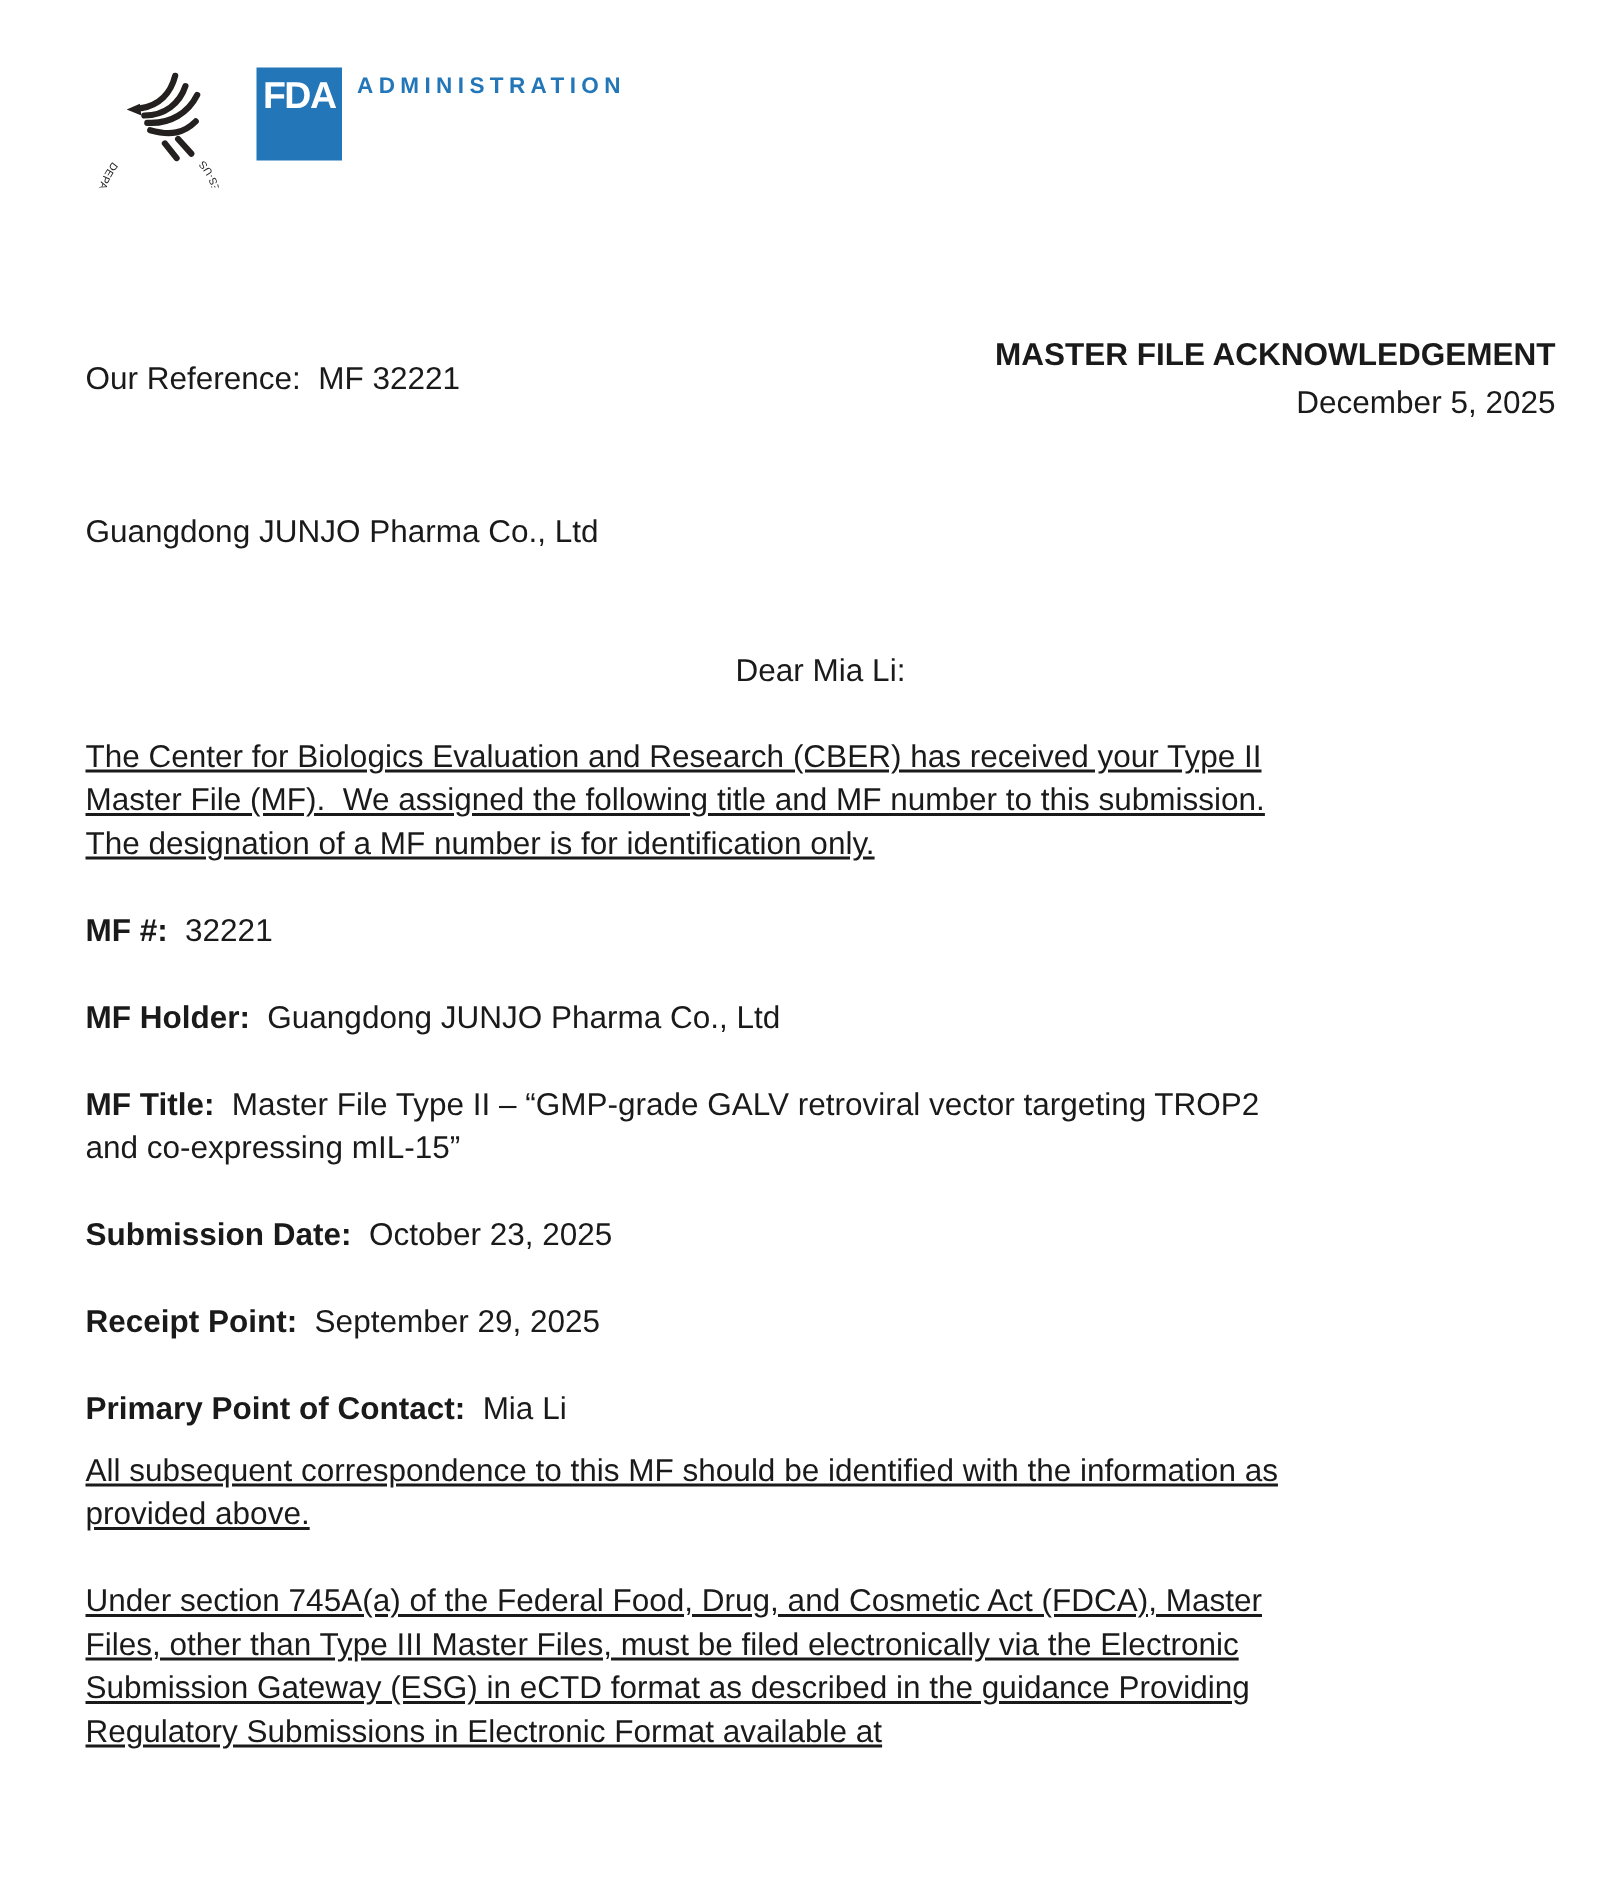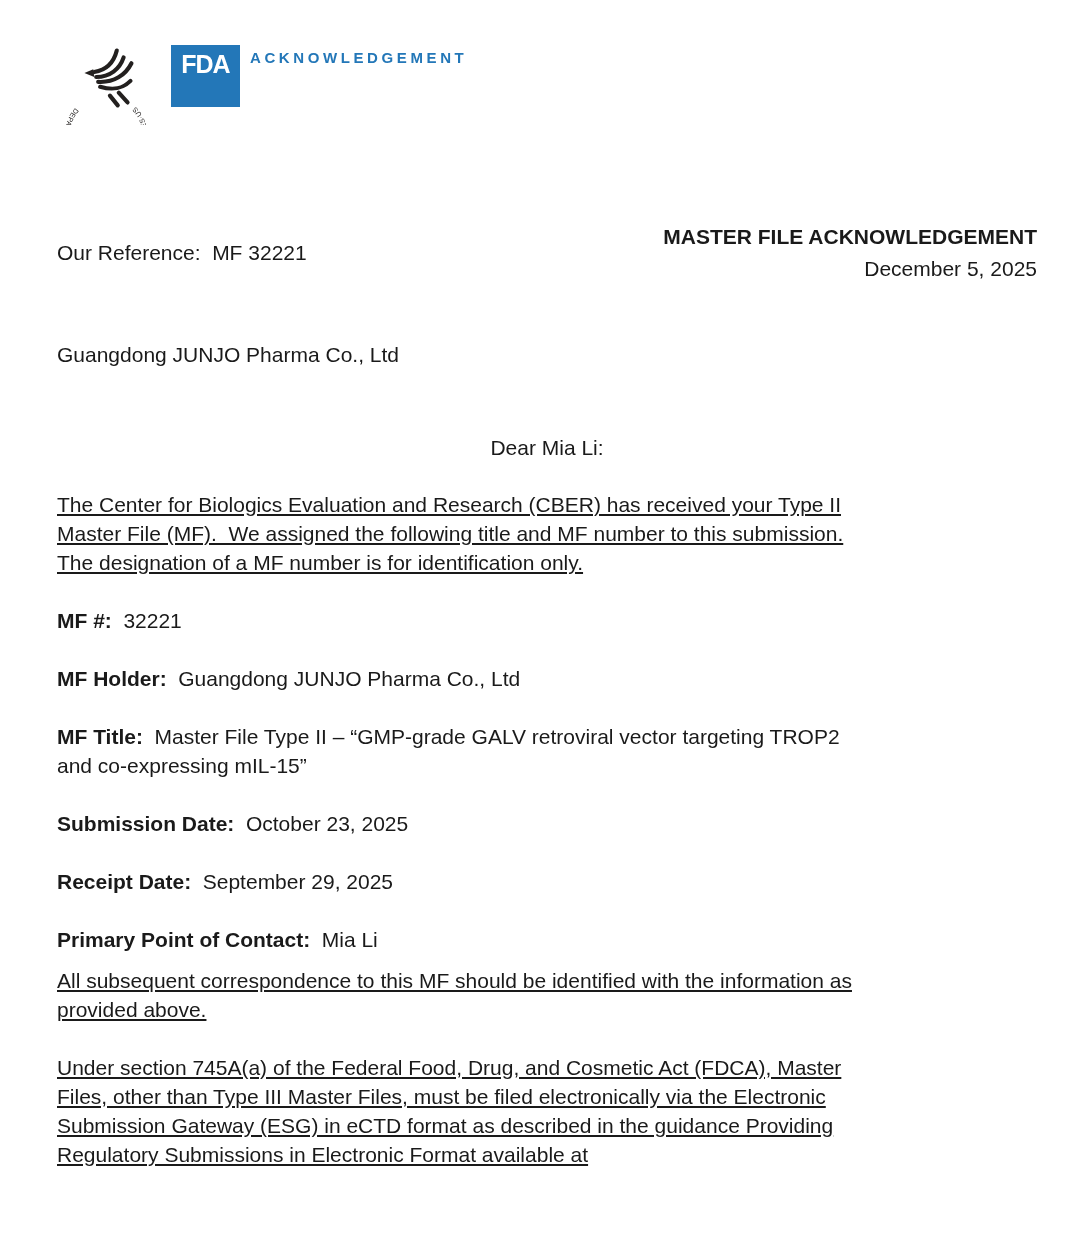--- a/index.html
+++ b/index.html
@@ -14,21 +14,21 @@
     color:var(--text);
     font-size:21px;
     line-height:29px;
   }
   .page{padding:28px 43px 0 57px;width:1080px;height:1257px;overflow:hidden;}
 
   
   .letterhead{display:flex;align-items:flex-start;height:100px;}
   .seal{width:98px;height:98px;flex:0 0 auto;margin-top:-1px;}
   .fda-box{
-    margin:17px 0 0 16px;width:69px;height:62px;background:var(--brand-blue);
+    margin:17px 0 0 16px;width:57px;height:62px;background:var(--brand-blue);
     color:#ffffff;font-weight:bold;font-size:25px;line-height:25px;
     display:flex;justify-content:center;padding-top:7px;letter-spacing:-1px;
   }
   .brand{margin:19px 0 0 10px;color:var(--brand-blue);}
   .brand-line1{font-size:29px;line-height:30px;font-weight:bold;letter-spacing:-0.5px;}
   .brand-line2{font-size:15px;line-height:16px;font-weight:bold;letter-spacing:3.6px;margin-top:3px;}
 
   
   .ref-row{margin-top:94px;display:flex;justify-content:space-between;align-items:center;}
   .ref-left{white-space:nowrap;}
@@ -68,21 +68,21 @@
         <path d="M63,67 L72,77"></path>
       </g>
       <path d="M37,43 l-9,4 l10,4 z" fill="#23201f"></path>
     </svg>
 
     <div class="fda-box">
       <span>FDA</span>
     </div>
 
     <div class="brand">
-      <div class="brand-line2">ACKNOWLEDGEMENT</div>
+      <div class="brand-line2">ADMINISTRATION</div>
     </div>
   </div>
 
   <div class="ref-row">
     <div class="ref-left">
       <span>Our Reference:</span><span class="ref-value">MF 32221</span>
     </div>
     <div class="title-block">
       <div class="doc-title">MASTER FILE ACKNOWLEDGEMENT</div>
       <div class="doc-date">December 5, 2025</div>
@@ -104,21 +104,21 @@
     <span class="b">MF Holder:</span><span class="field-value ml">Guangdong JUNJO Pharma Co., Ltd</span>
   </p>
   <p class="field">
     <span class="b">MF Title:</span><span class="field-value ml">Master File Type II – “GMP-grade GALV retroviral vector targeting TROP2
 and co-expressing mIL-15”</span>
   </p>
   <p class="field">
     <span class="b">Submission Date:</span><span class="field-value ml">October 23, 2025</span>
   </p>
   <p class="field">
-    <span class="b">Receipt Date:</span><span class="field-value ml">September 29, 2025</span>
+    <span class="b">Receipt Point:</span><span class="field-value ml">September 29, 2025</span>
   </p>
   <p class="field">
     <span class="b">Primary Point of Contact:</span><span class="field-value ml">Mia Li</span>
   </p>
 
   <p class="para ml" style="margin-top:12px">All subsequent correspondence to this MF should be identified with the information as
 provided above.</p>
   <p class="para ml" style="margin-top:29px">Under section 745A(a) of the Federal Food, Drug, and Cosmetic Act (FDCA), Master
 Files, other than Type III Master Files, must be filed electronically via the Electronic
 Submission Gateway (ESG) in eCTD format as described in the guidance Providing

